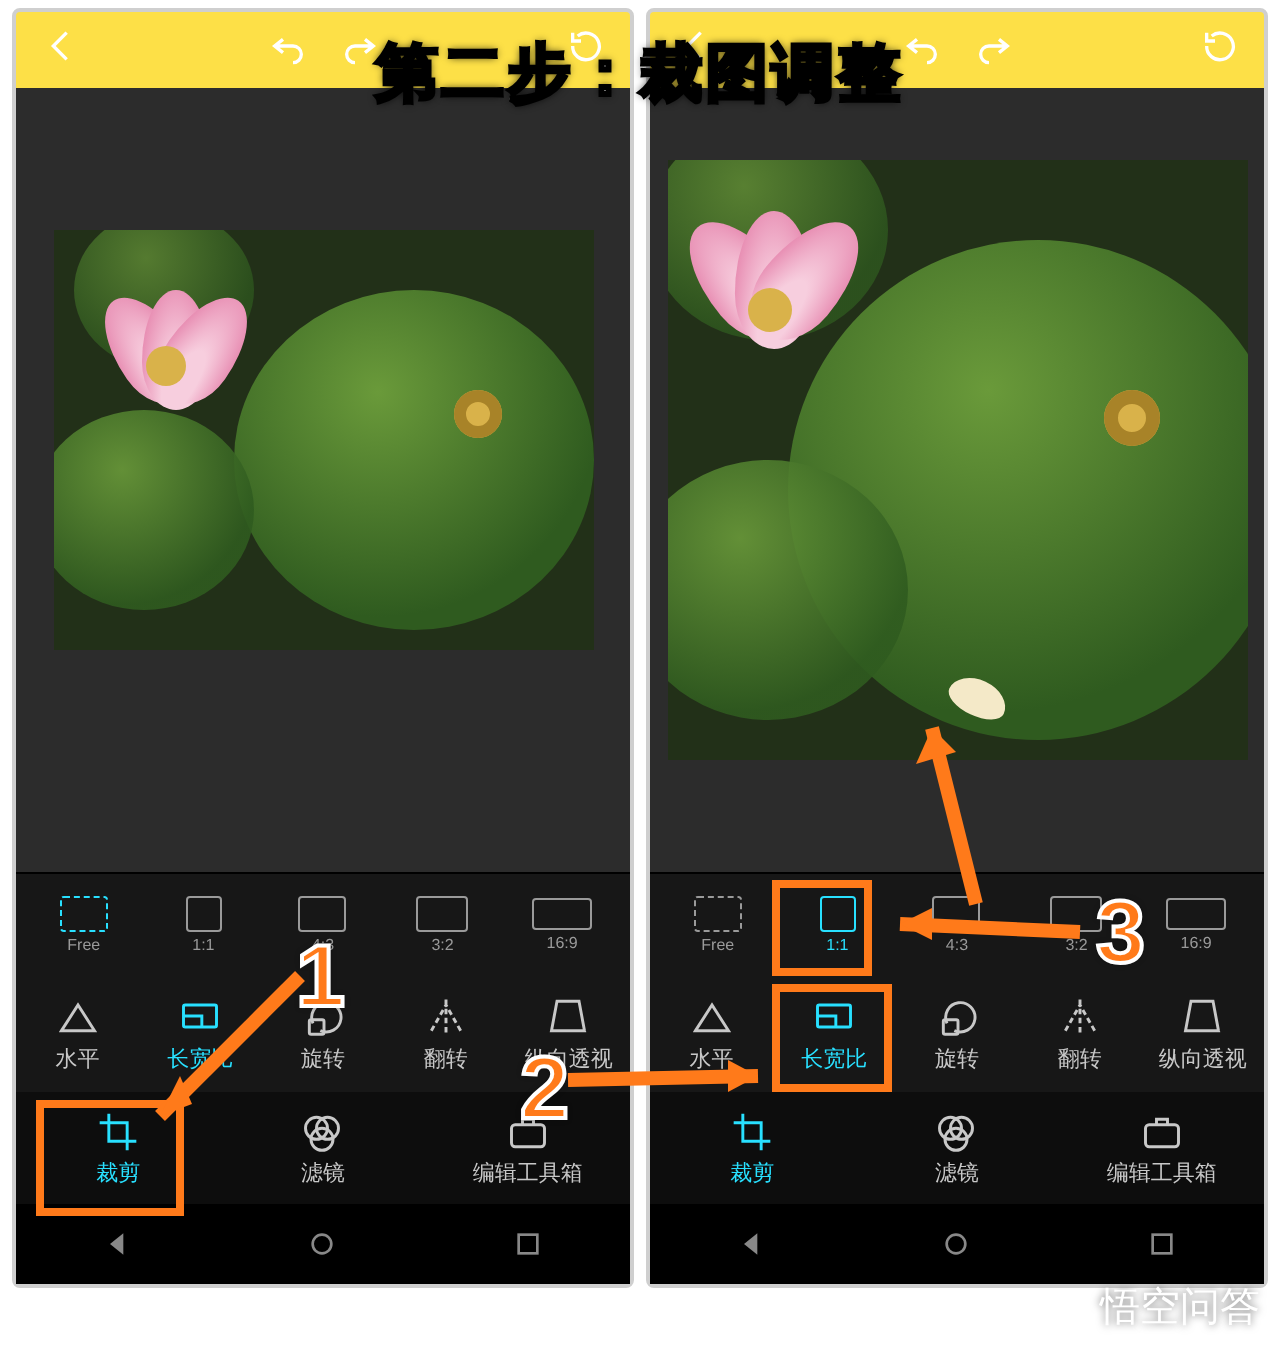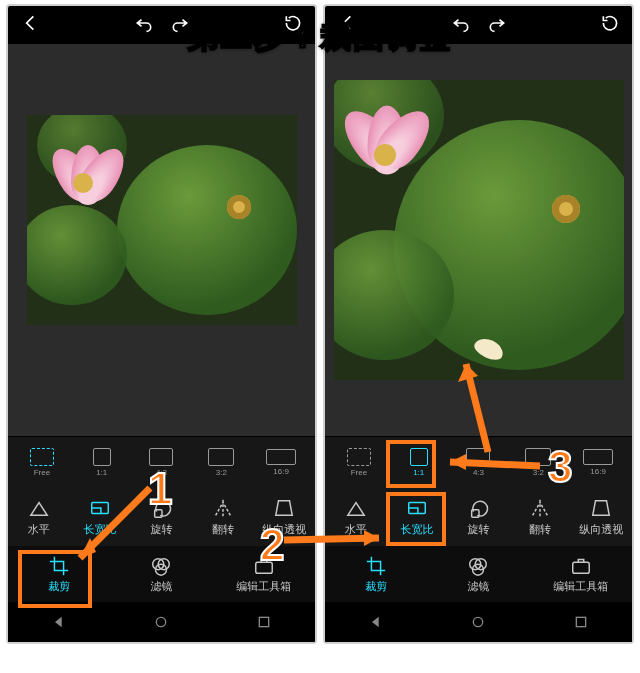--- a/index.html
+++ b/index.html
@@ -9,21 +9,21 @@
     background: #fff;
     font-family: "PingFang SC", "Microsoft YaHei", sans-serif;
     position: relative;
     overflow: hidden;
   }
   .pane {
     position: absolute;
     top: 4px;
     width: 311px;
     height: 640px;
-    background: #000000;
+    background: #fde047;
     border: 2px solid #cfcfcf;
     border-radius: 4px;
     display: flex;
     flex-direction: column;
   }
   .pane-left { left: 6px; }
   .pane-right { left: 323px; }
 
   
   .topbar {
@@ -477,13 +477,14 @@
 </div>
 <div class="arrow" style="left:448px; top:352px;">
   <svg width="60" height="110">
       <line x1="40" y1="100" x2="18" y2="12"></line>
       <polygon points="18,12 10,30 30,24"></polygon>
     </svg>
 </div>
 
 <div class="watermark">
   <div class="logo"></div>
+  <span>悟空问答</span>
 </div>
 
 </body></html>

